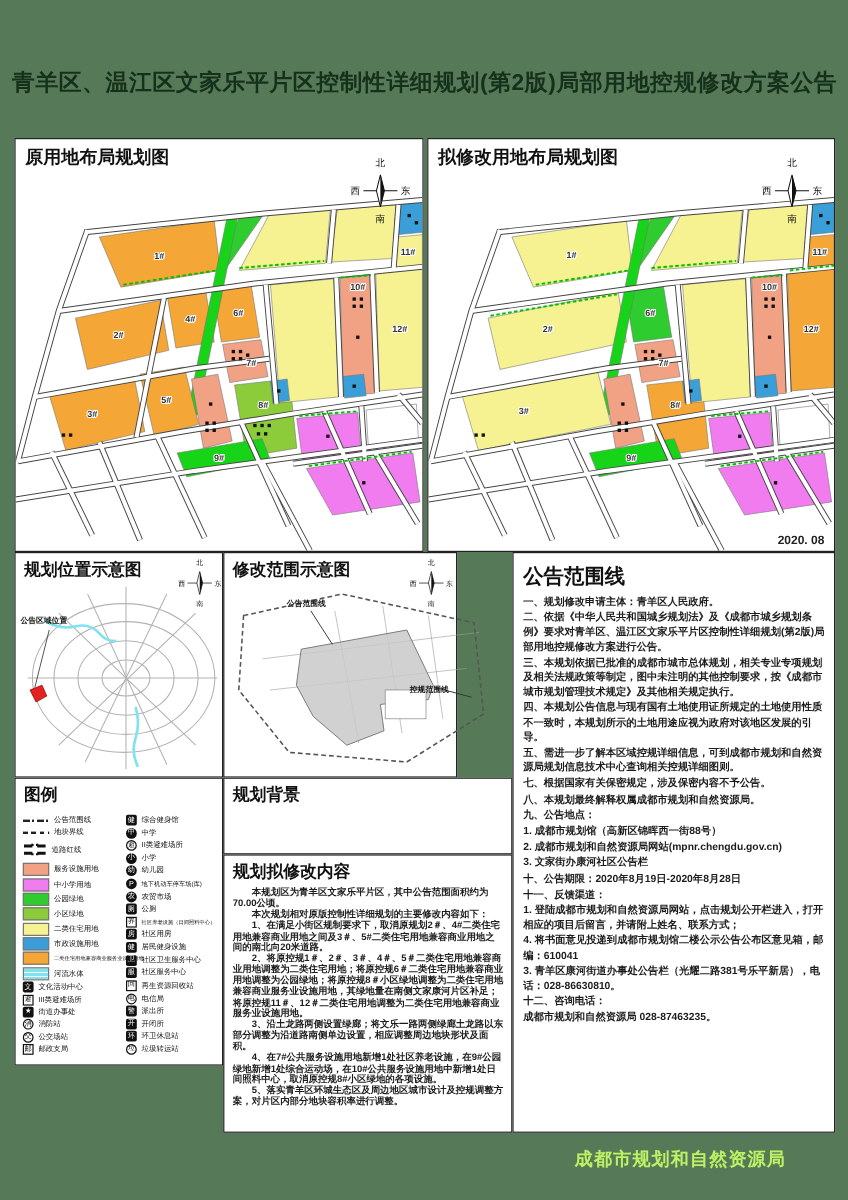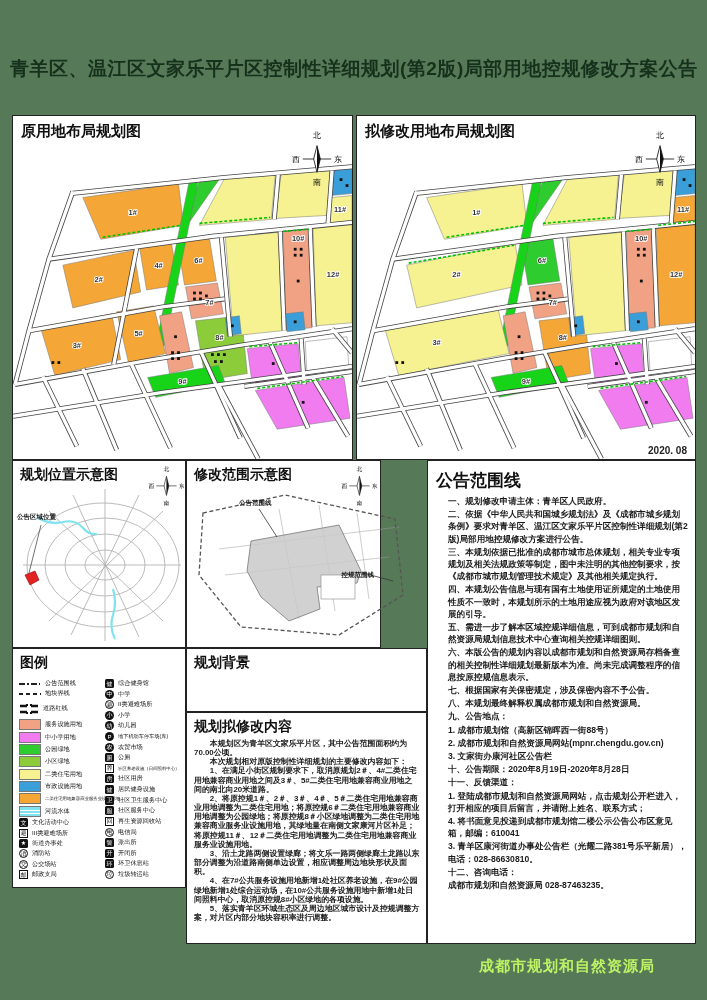--- a/index.html
+++ b/index.html
@@ -29,21 +29,21 @@
   .legend-label{font-size:6.2px;color:#111;white-space:nowrap;}
   .icon-badge{width:9px;height:9px;display:flex;align-items:center;justify-content:center;
       font-size:6px;line-height:1;box-sizing:border-box;}
   .black-square{background:#111;color:#fff;border-radius:1.5px;}
   .outline-square{background:#fff;color:#111;border:1px solid #111;}
   .black-circle{background:#111;color:#fff;border-radius:50%;}
   .outline-circle{background:#fff;color:#111;border:1px solid #111;border-radius:50%;}
   
   .body-text{position:absolute;color:#1c1c1c;}
   .notes-body{top:34px;left:8px;right:7px;font-size:8.6px;line-height:1.42;font-weight:600;}
-  .notes-body p{margin:0 0 1px 12px;}
+  .notes-body p{margin:0 0 1px 0;}
   .notes-title{position:absolute;top:8px;left:8px;font-size:17px;font-weight:bold;color:#111;}
   .content-body{top:26px;left:7px;right:6px;font-size:7.9px;line-height:1.16;font-weight:600;}
   .content-body p{margin:0;text-indent:2em;}
   .bg-body{top:24px;left:7px;right:6px;font-size:7.9px;line-height:1.2;font-weight:600;}
   .bg-body p{margin:0;text-indent:2em;}
   .map-label{position:absolute;font-size:6.5px;color:#111;font-weight:600;z-index:5;white-space:nowrap;}
   .footer-text{position:absolute;bottom:24px;right:52px;font-size:15px;font-weight:bold;color:#bef264;letter-spacing:1px;}
 </style>
 </head>
 <body>
@@ -544,21 +544,20 @@
   </div>
 
   <div class="box" style="left:427px;top:460px;width:269px;height:484px;">
     <div class="notes-title">公告范围线</div>
     <div class="body-text notes-body" id="notes-paras">
         <p>一、规划修改申请主体：青羊区人民政府。</p>
         <p>二、依据《中华人民共和国城乡规划法》及《成都市城乡规划条例》要求对青羊区、温江区文家乐平片区控制性详细规划(第2版)局部用地控规修改方案进行公告。</p>
         <p>三、本规划依据已批准的成都市城市总体规划，相关专业专项规划及相关法规政策等制定，图中未注明的其他控制要求，按《成都市城市规划管理技术规定》及其他相关规定执行。</p>
         <p>四、本规划公告信息与现有国有土地使用证所规定的土地使用性质不一致时，本规划所示的土地用途应视为政府对该地区发展的引导。</p>
         <p>五、需进一步了解本区域控规详细信息，可到成都市规划和自然资源局规划信息技术中心查询相关控规详细图则。</p>
-        <p>六、本版公告的规划内容以成都市规划和自然资源局存档备查的相关控制性详细规划最新版本为准。尚未完成调整程序的信息按原控规信息表示。</p>
         <p>七、根据国家有关保密规定，涉及保密内容不予公告。</p>
         <p>八、本规划最终解释权属成都市规划和自然资源局。</p>
         <p>九、公告地点：</p>
         <p>1. 成都市规划馆（高新区锦晖西一街88号）</p>
         <p>2. 成都市规划和自然资源局网站(mpnr.chengdu.gov.cn)</p>
         <p>3. 文家街办康河社区公告栏</p>
         <p>十、公告期限：2020年8月19日-2020年8月28日</p>
         <p>十一、反馈渠道：</p>
         <p>1. 登陆成都市规划和自然资源局网站，点击规划公开栏进入，打开相应的项目后留言，并请附上姓名、联系方式；</p>
         <p>4. 将书面意见投递到成都市规划馆二楼公示公告公布区意见箱，邮编：610041</p>

